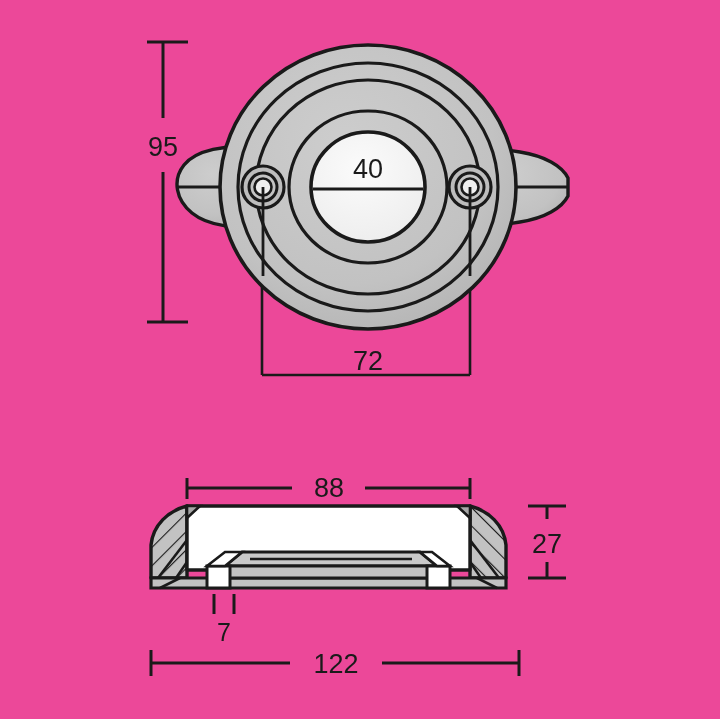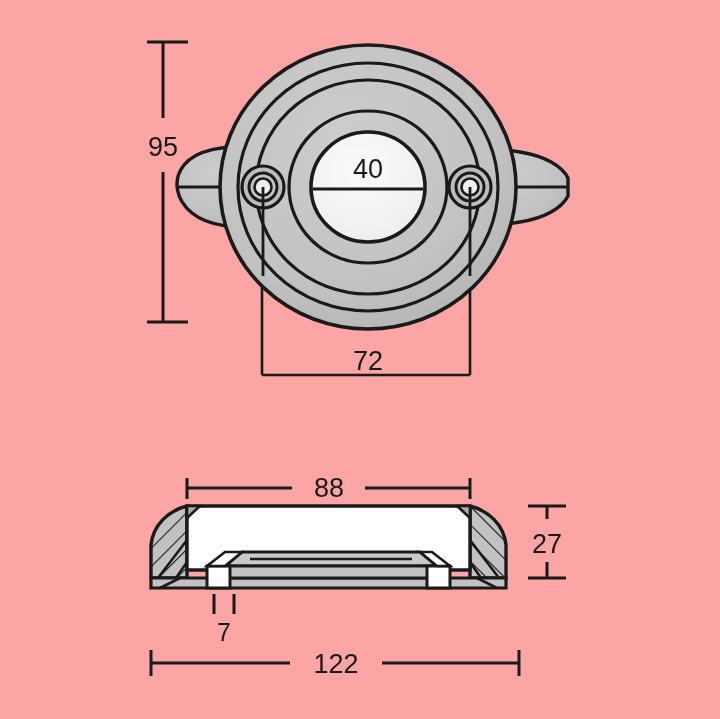--- a/index.html
+++ b/index.html
@@ -1,18 +1,18 @@
 <!DOCTYPE html>
 <html><head>
 <meta charset="utf-8">
 <style>
   html,body{margin:0;padding:0;background:#ffffff;}
   body{width:720px;height:719px;overflow:hidden;
        font-family:"Liberation Sans", sans-serif;}
-  #sheet{position:relative;width:720px;height:719px;background:#fca5a5;}
+  #sheet{position:relative;width:720px;height:719px;background:#ec4899;}
   svg{display:block;}
   .dimtext{font-family:"Liberation Sans", sans-serif;font-size:27px;fill:#1a1a1a;}
   .dimtext.small{font-size:25px;}
   .ln{stroke:#1a1a1a;fill:none;}
 </style>
 </head>
 <body>
 
 <div id="sheet">
   <svg width="720" height="719" viewBox="0 0 720 719">

